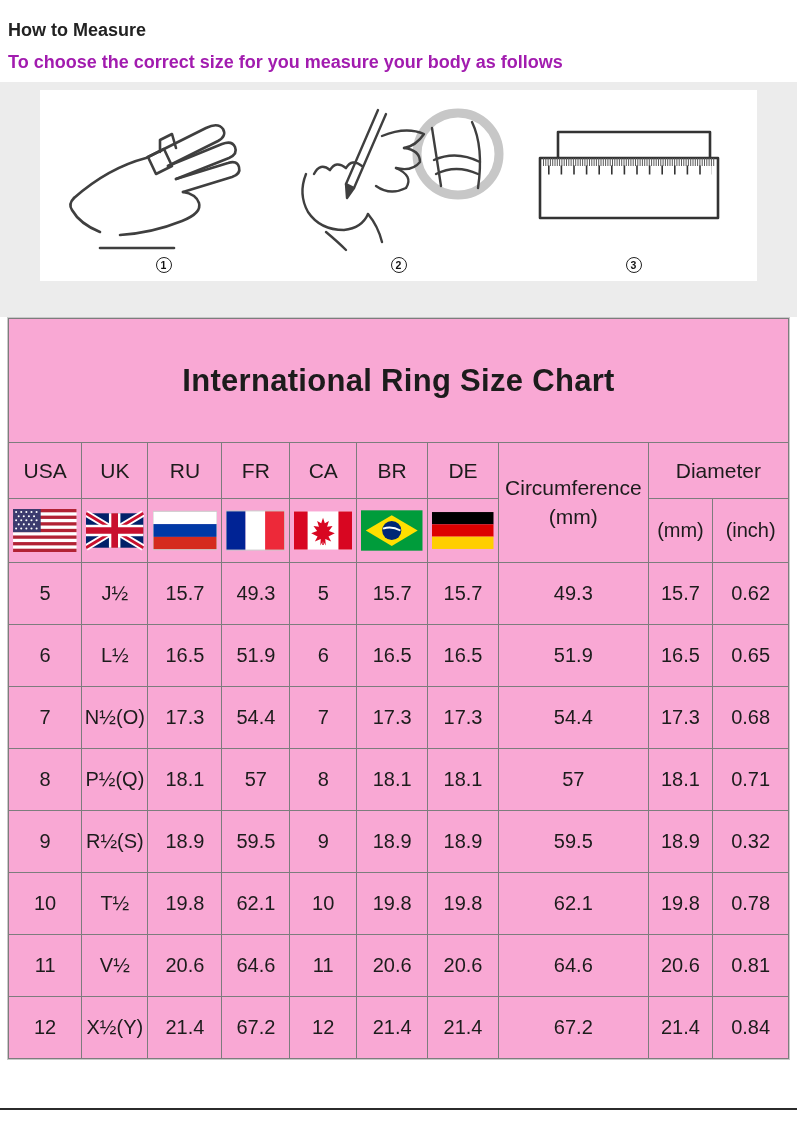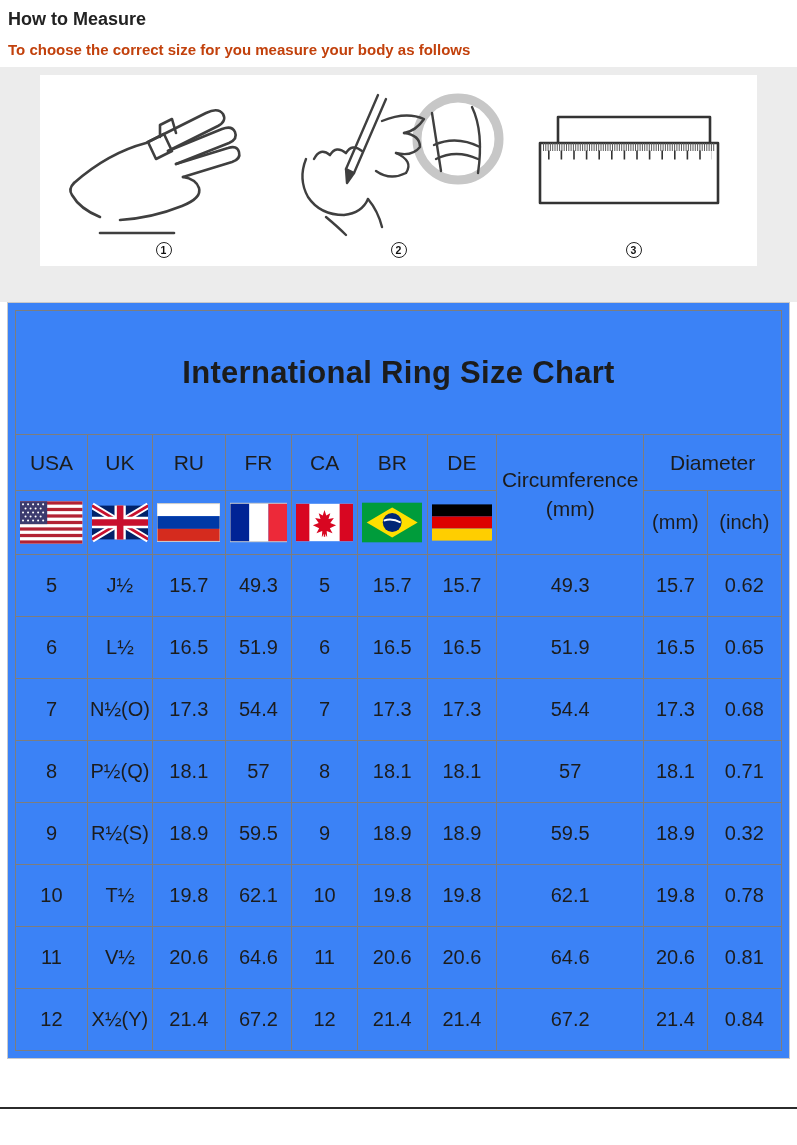--- a/index.html
+++ b/index.html
@@ -2,34 +2,34 @@
 <html><head>
 <meta charset="utf-8">
 <style>
   * { margin:0; padding:0; box-sizing:border-box; }
   html,body { background:#ffffff; }
   body {
     width:797px; height:1145px;
     font-family:"Liberation Sans", sans-serif;
     color:#1a1a1a; position:relative; overflow:hidden;
   }
-  .page-header { padding:9px 8px 0 8px; }
+  .page-header { padding:9px 8px 0 8px;margin-top:11px; }
   .title { font-size:18px; font-weight:600; color:#222; }
-  .subtitle { font-size:15px; font-weight:700; margin-top:11px; color:#c2410c; }
+  .subtitle { font-size:18px; font-weight:700; margin-top:11px; color:#a21caf; }
 
   .howto-band { margin-top:9px; background:#ececec; padding:8px 0 36px 0; }
   .howto-panel { background:#ffffff; width:717px; margin-left:40px; padding:12px 6px 8px 6px; display:flex; }
   .step { flex:1; display:flex; flex-direction:column; align-items:center; justify-content:flex-end; }
   .step-art { height:150px; display:flex; align-items:center; justify-content:center; }
   .step-caption { display:flex; gap:5px; margin-top:4px; font-size:12px; font-weight:600; color:#111; max-width:185px; align-items:flex-start; }
   .step-num { flex:0 0 auto; width:16px; height:16px; border:1.3px solid #222; border-radius:50%;
               font-size:10.5px; font-weight:600; display:flex; align-items:center; justify-content:center; margin-top:1px; }
   .caption-text { text-align:center; line-height:1.4; }
 
-  .table-frame { margin:0 7px; border:1px solid #c9c9c9; background:#3b82f6; padding:7px; }
+  .table-frame { margin:0 7px; border:1px solid #c9c9c9; background:#f9a8d4; }
   table { width:100%; border-collapse:collapse; table-layout:fixed; }
   th, td { border:1px solid #7d7d7d; text-align:center; vertical-align:middle; font-weight:500; color:#1c1c1c; }
   .chart-title-cell { height:124px; font-size:31px; font-weight:600; letter-spacing:.3px; }
   .col-labels th { height:56px; font-size:21px; font-weight:500; }
   .flags-row th { height:64px; font-weight:500; }
   .circ-head { font-size:20px; line-height:1.35; font-weight:500; }
   .dia-sub { font-size:20px; }
   tbody td { height:62px; font-size:20px; }
   .flag { width:88%; max-width:64px; height:43px; display:block; margin:0 auto; }
 

